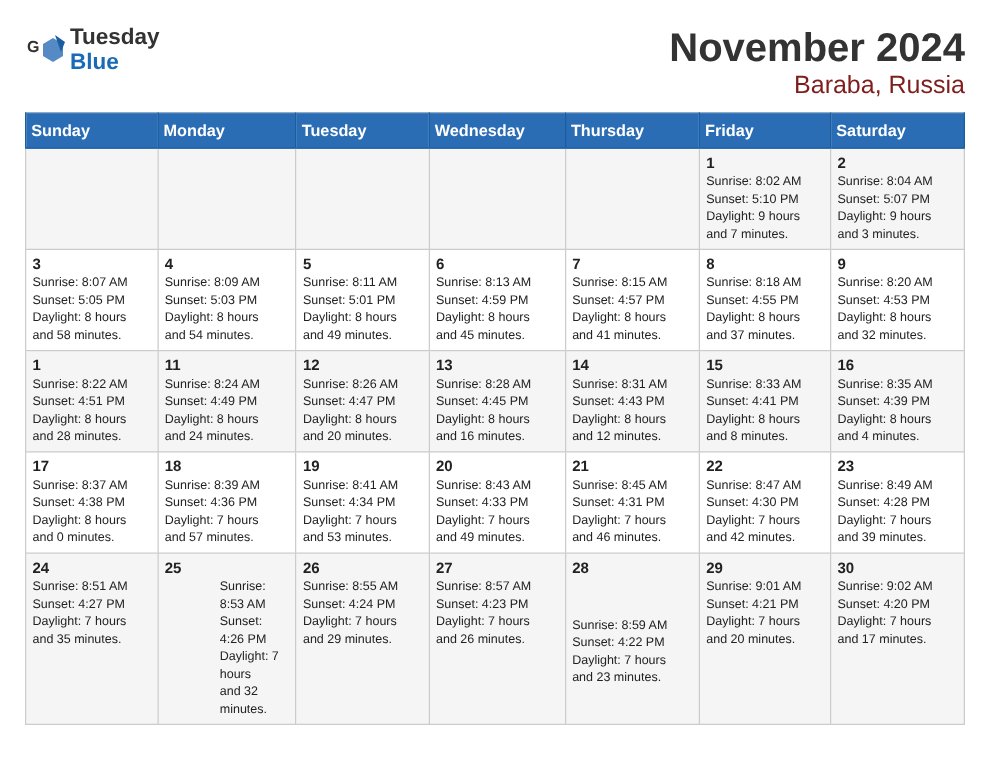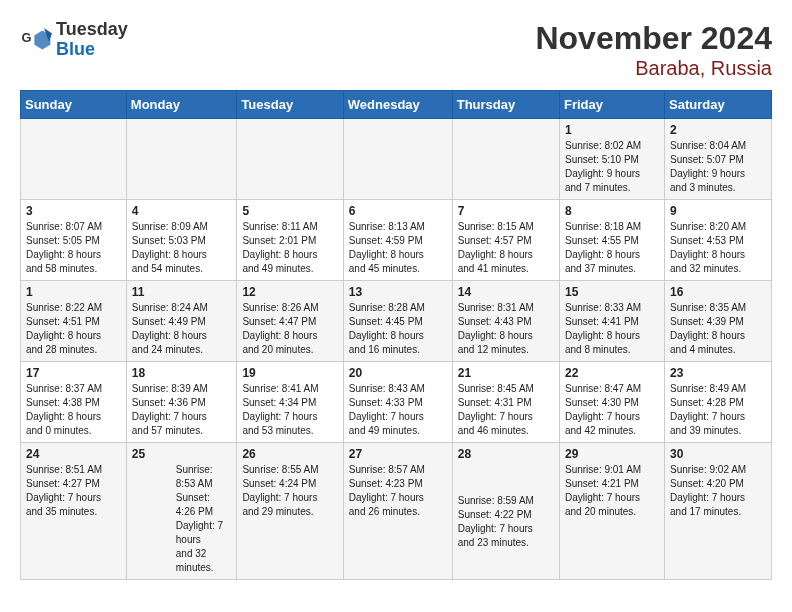--- a/index.html
+++ b/index.html
@@ -155,21 +155,21 @@
         <td>
           <div class="day-num">4</div>
           <div class="day-info" style="white-space: pre-line;">Sunrise: 8:09 AM
 Sunset: 5:03 PM
 Daylight: 8 hours
 and 54 minutes.</div>
         </td>
         <td>
           <div class="day-num">5</div>
           <div class="day-info" style="white-space: pre-line;">Sunrise: 8:11 AM
-Sunset: 2:01 PM
+Sunset: 5:01 PM
 Daylight: 8 hours
 and 49 minutes.</div>
         </td>
         <td>
           <div class="day-num">6</div>
           <div class="day-info" style="white-space: pre-line;">Sunrise: 8:13 AM
 Sunset: 4:59 PM
 Daylight: 8 hours
 and 45 minutes.</div>
         </td>

